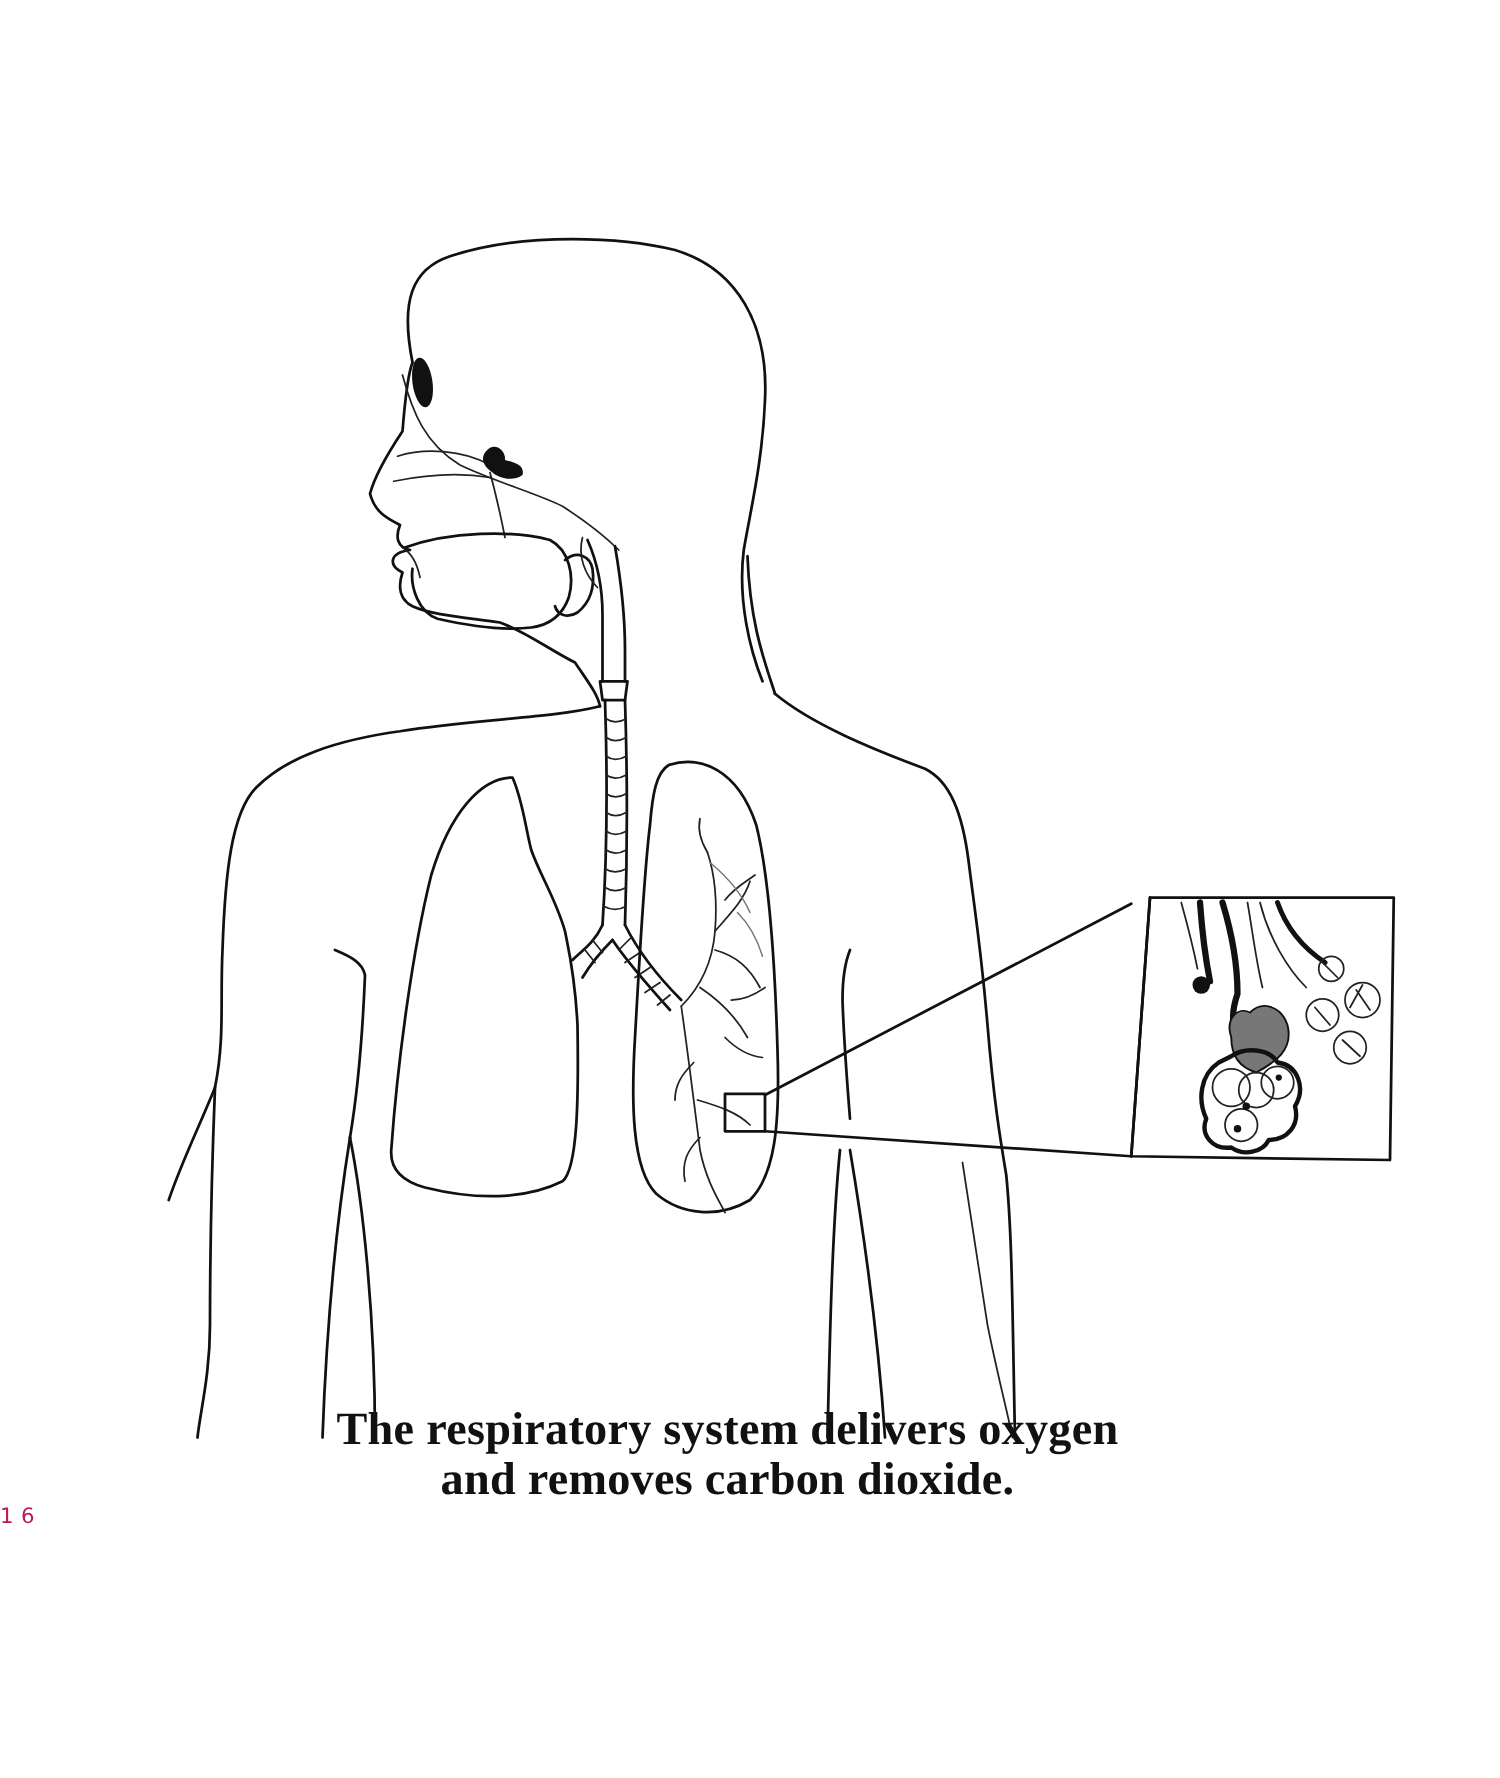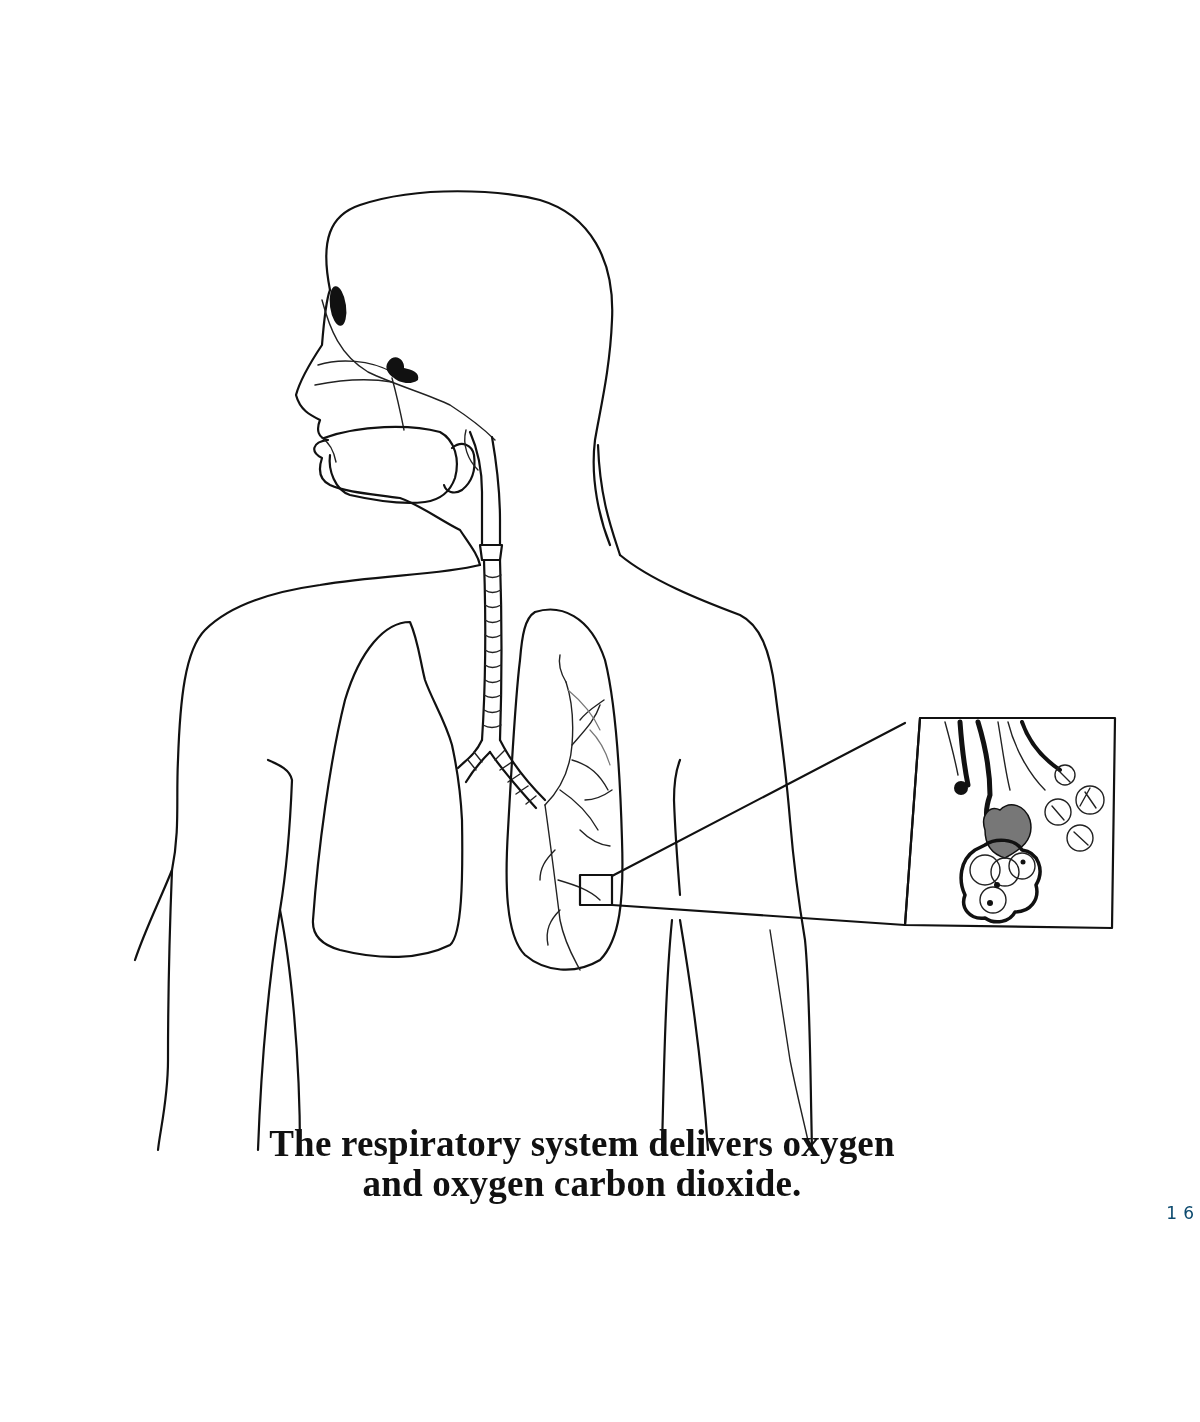--- a/index.html
+++ b/index.html
@@ -6,21 +6,21 @@
   body { width: 1200px; height: 1422px; position: relative; overflow: hidden; font-family: "Liberation Serif", "DejaVu Serif", serif; }
   #figure { position: absolute; left: 0; top: 0; width: 1200px; height: 1160px; }
   #figure svg { width: 1200px; height: 1160px; display: block; }
   .ln { fill: none; stroke: #111; stroke-width: 2.2; stroke-linecap: round; stroke-linejoin: round; }
   .thin { fill: none; stroke: #222; stroke-width: 1.4; stroke-linecap: round; stroke-linejoin: round; }
   .faint { fill: none; stroke: #777; stroke-width: 1.2; stroke-linecap: round; }
   .fill { fill: #111; stroke: none; }
   .caption { position: absolute; left: 0; width: 1164px; text-align: center; color: #111; font-weight: bold; font-size: 37px; letter-spacing: 0.2px; }
   .cap1 { top: 1122px; }
   .cap2 { top: 1162px; }
-  .pagenum { position: absolute; top: 1203px; left: 0; width: 1200px; text-align: right; font-family: "DejaVu Sans", sans-serif; font-size: 17px; letter-spacing: 6px; color: #0c4a6e; }
+  .pagenum { position: absolute; top: 1203px; left: 0; width: 1200px; text-align: left; font-family: "DejaVu Sans", sans-serif; font-size: 17px; letter-spacing: 6px; color: #be185d; }
 </style>
 </head>
 <body>
 
 <div id="figure">
 <svg viewBox="0 0 1200 1160" xmlns="http://www.w3.org/2000/svg">
 
   <g>
     <path class="ln" d="M330,290 C320,240 330,215 360,205 C420,185 500,190 540,200 C590,215 615,260 612,320 C610,370 600,410 595,440 C590,480 600,520 610,545"></path>
     <path class="ln" d="M330,290 C326,300 324,320 322,345 C312,360 300,380 296,395 C300,410 310,415 320,420 C316,430 318,438 328,440 C312,442 310,452 322,458 C318,470 320,480 330,485 C345,492 372,494 400,498 C420,505 440,520 460,530 C470,545 478,555 480,565"></path>
@@ -151,14 +151,14 @@
     <path class="ln" d="M280,910 C290,960 300,1050 300,1150"></path>
     <path class="ln" d="M680,760 C676,770 674,785 674,800 C675,830 678,870 680,895"></path>
     <path class="ln" d="M672,920 C666,980 664,1060 662,1150"></path>
     <path class="ln" d="M680,920 C690,980 702,1060 708,1150"></path>
     <path class="thin" d="M770,930 C776,970 784,1020 790,1060 C798,1100 806,1130 810,1150"></path>
   </g>
 </svg>
 </div>
 
 <div class="caption cap1">The respiratory system delivers oxygen</div>
-<div class="caption cap2">and oxygen carbon dioxide.</div>
+<div class="caption cap2">and removes carbon dioxide.</div>
 <div class="pagenum">16</div>
 
 </body></html>

